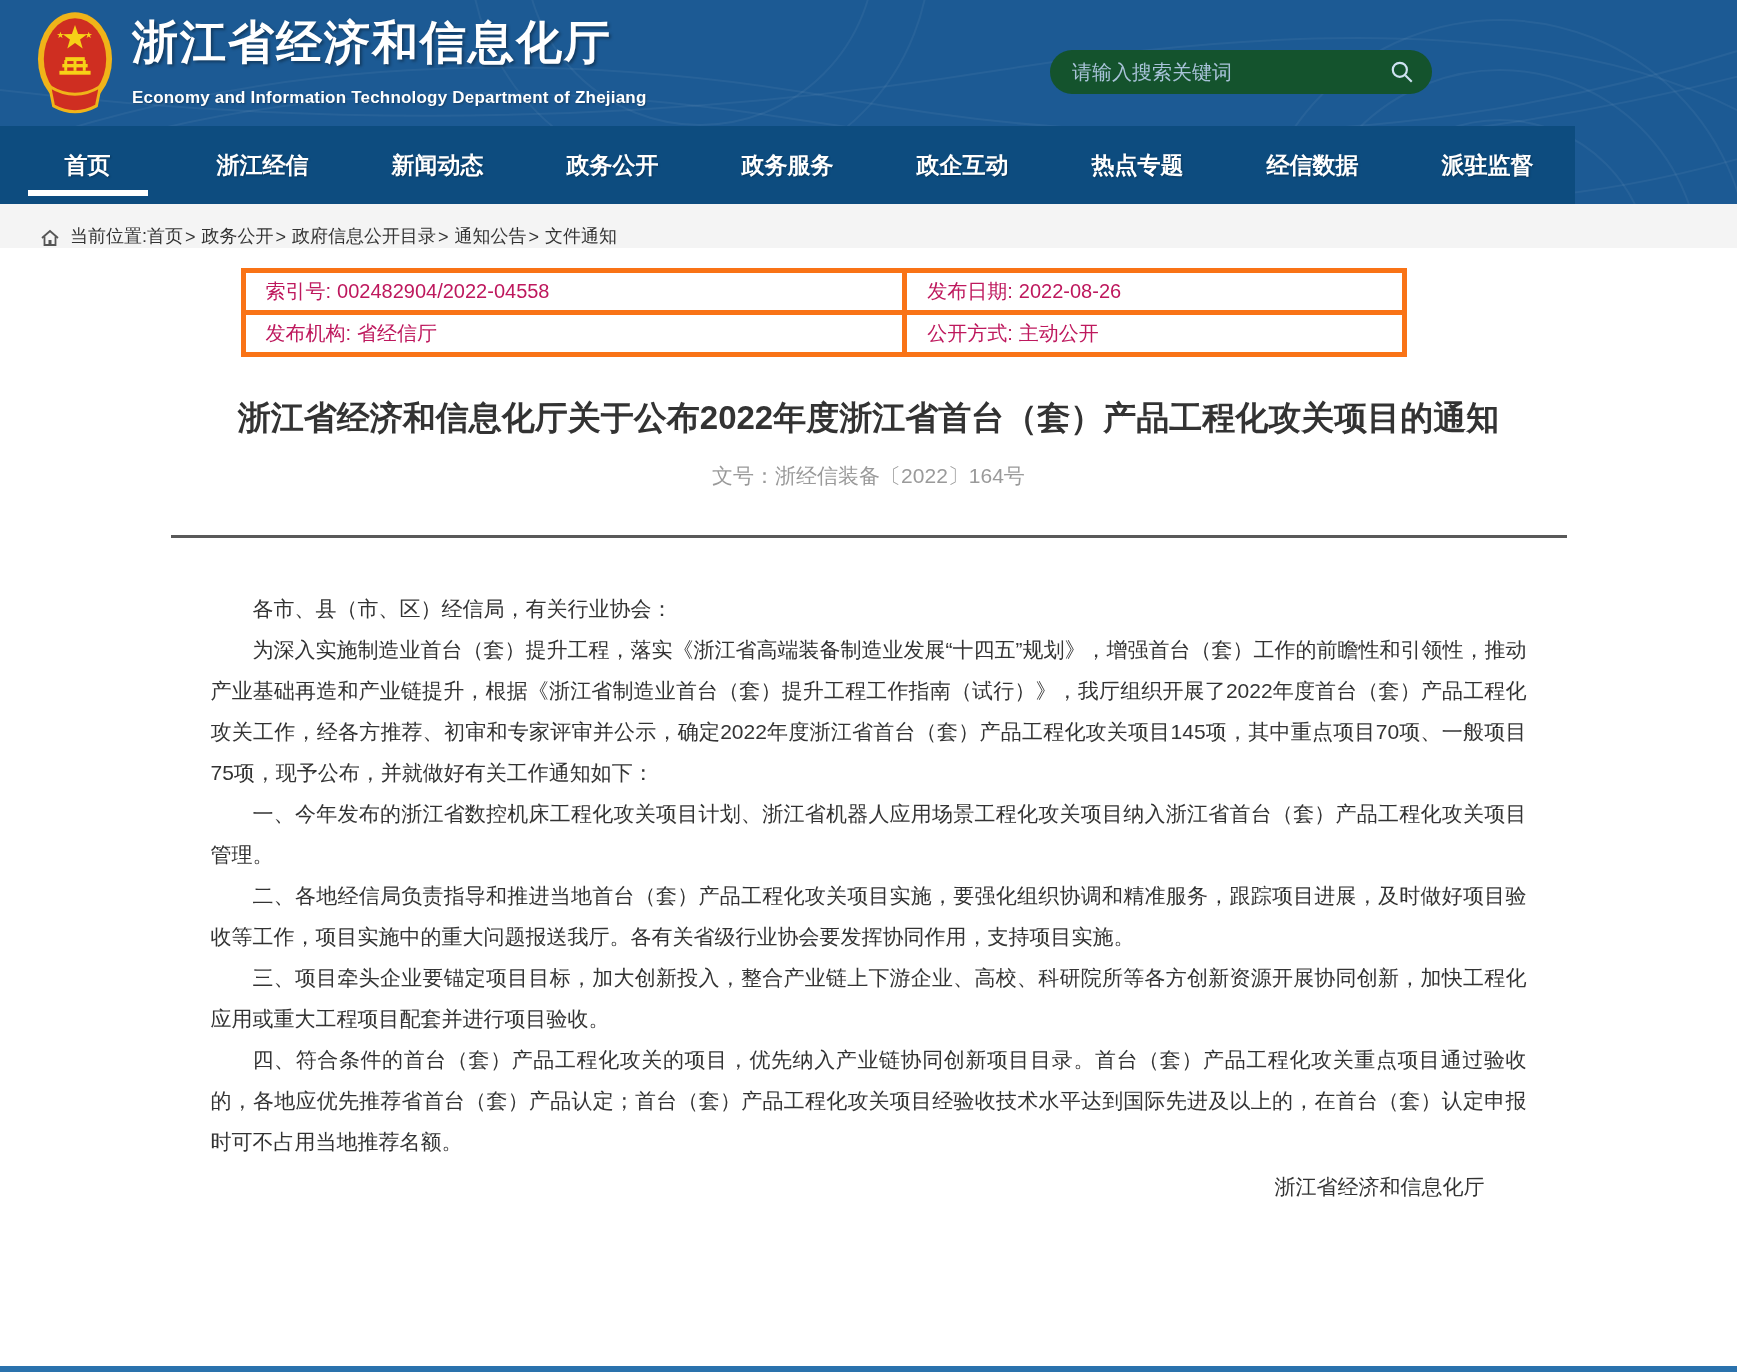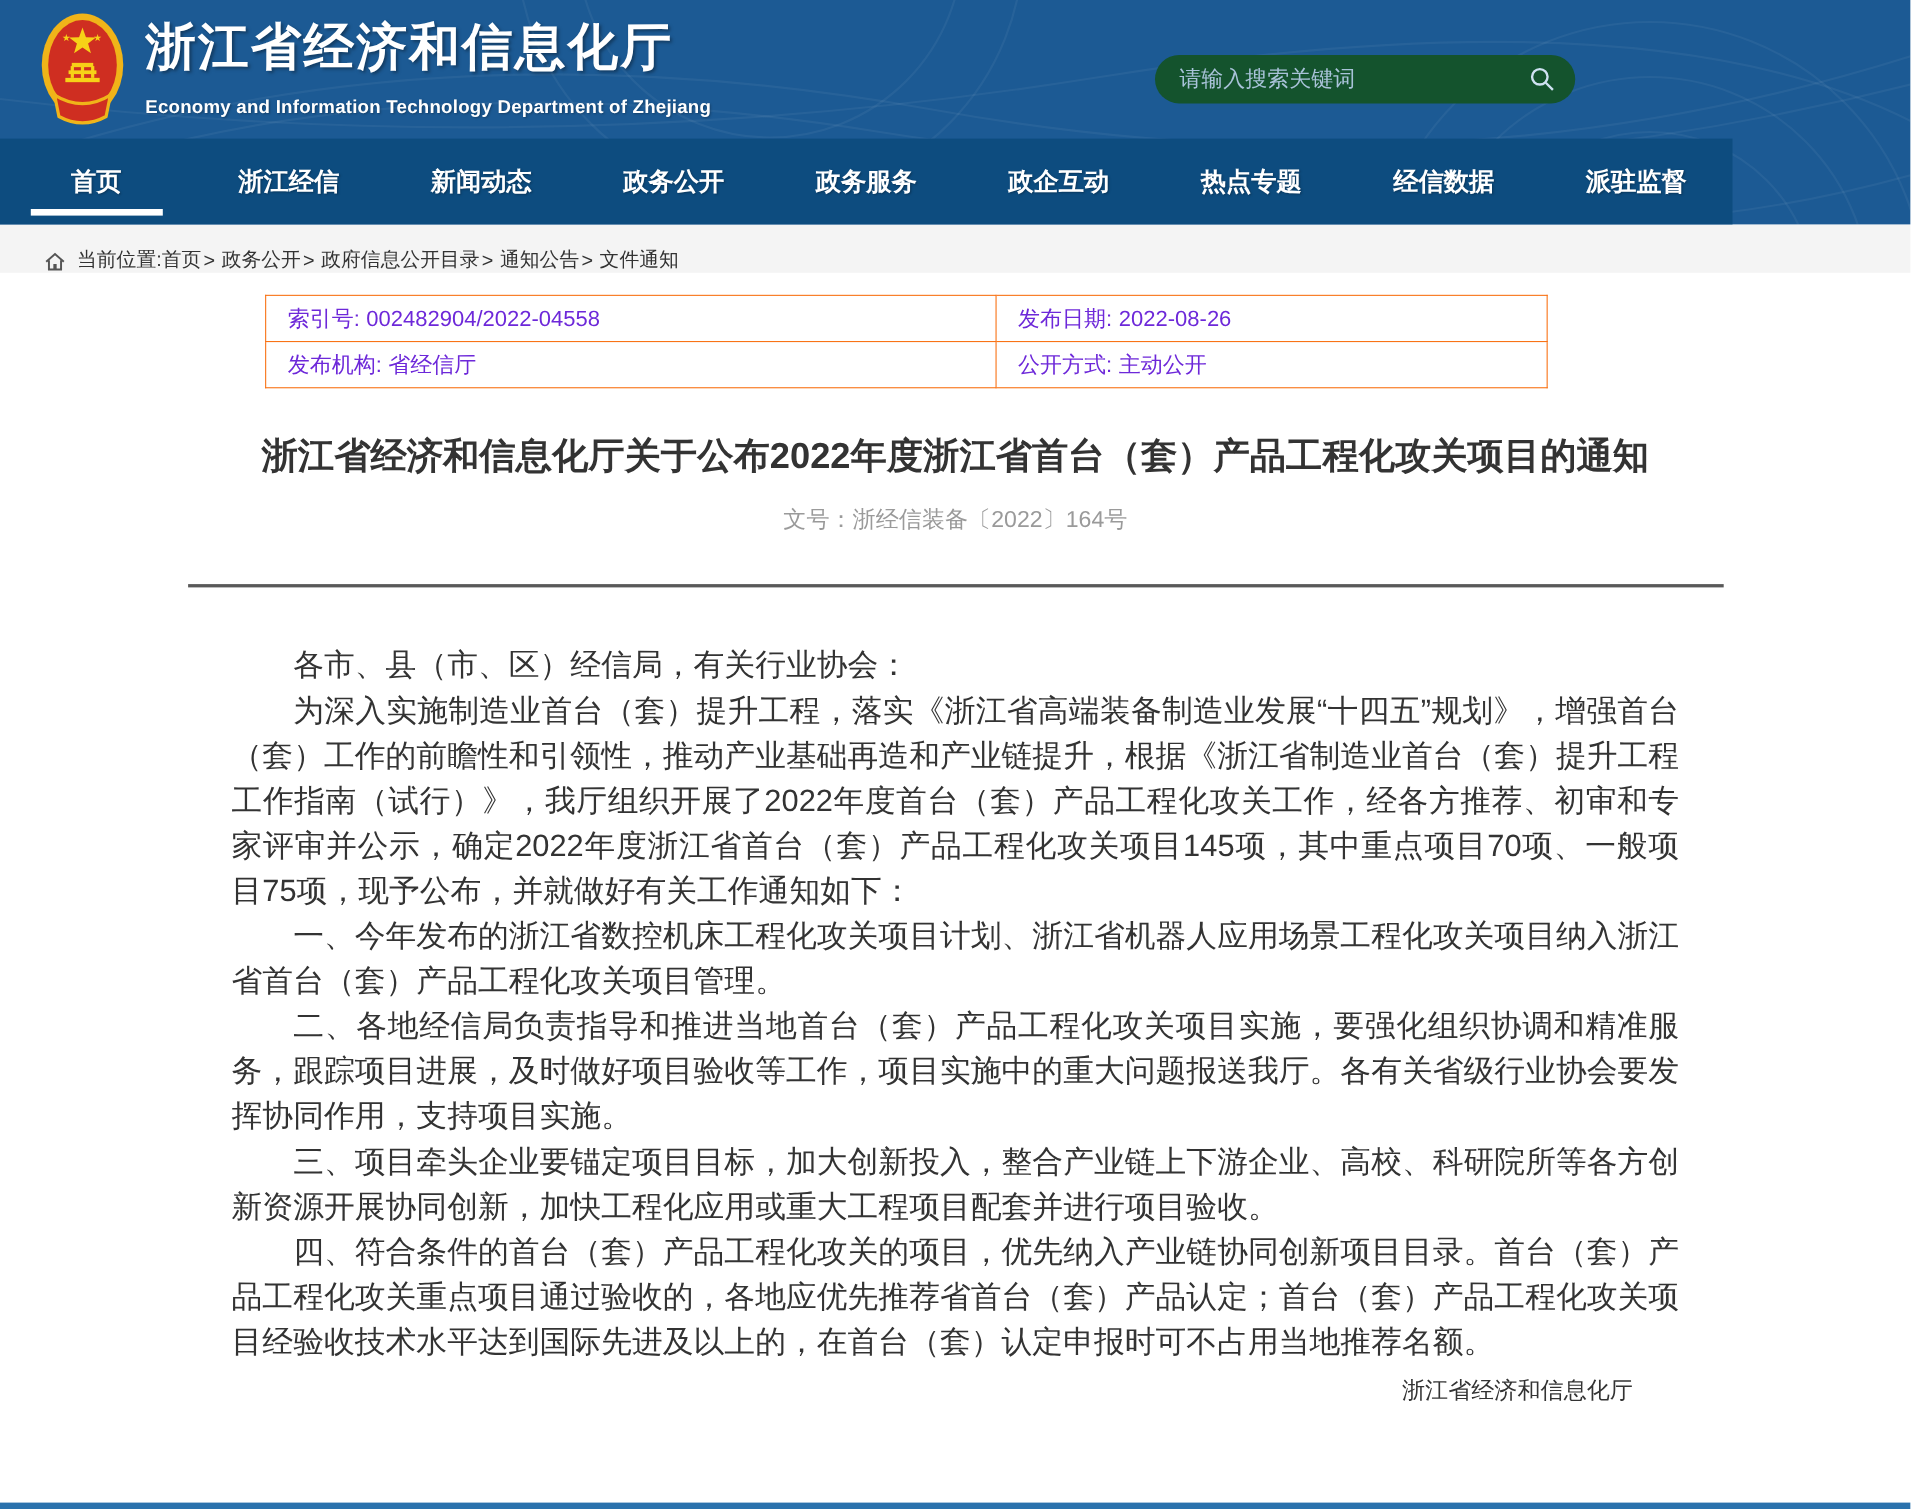--- a/index.html
+++ b/index.html
@@ -39,33 +39,33 @@
   
   .breadcrumb { height:44px; background:#f4f4f4; display:flex; align-items:flex-end;
     padding-left:40px; font-size:18px; color:#333; }
   .home-icon { width:20px; height:20px; margin-right:10px; display:flex; align-items:center; }
   .crumb { cursor:pointer; }
   .crumb-sep { margin:0 6px 0 2px; color:#333; }
 
   
   .content { width:1316px; margin:0 auto; }
   .info-table { width:1166px; margin:20px 0 0 30px; border-collapse:collapse; }
-  .info-table td { border:1px solid #f97316; height:42px; font-size:20px; color:#6d28d9;
+  .info-table td { border:5px solid #f97316; height:42px; font-size:20px; color:#be185d;
     padding-left:20px; background:#fff; }
   .info-table td.c1 { width:57%; }
   .lbl { margin-right:6px; }
 
   .article-title { margin:40px 10px 0; text-align:center; font-size:33px; font-weight:700;
     color:#333; line-height:1.3; }
   .doc-number { text-align:center; margin-top:22px; font-size:21px; color:#9a9a9a; }
   .divider { margin:45px -40px 0; height:3px; background:#595959; }
   .meta { text-align:center; margin-top:24px; font-size:21px; color:#333; }
   .meta .views-lbl { margin-left:60px; }
 
-  .body-text { margin-top:50px; font-size:28px; line-height:41px; color:#333; text-align:justify; }
+  .body-text { margin-top:50px; font-size:21px; line-height:41px; color:#333; text-align:justify; }
   .body-text p { margin:0; text-indent:2em; }
   .signature-block { text-align:right; font-size:21px; line-height:41px; color:#333; padding-right:42px; margin-top:4px; }
 
   .footer-strip { position:absolute; left:0; right:0; bottom:0; height:6px; background:#2a72ad; }
 </style>
 </head>
 <body>
 
 <div class="page">
 

